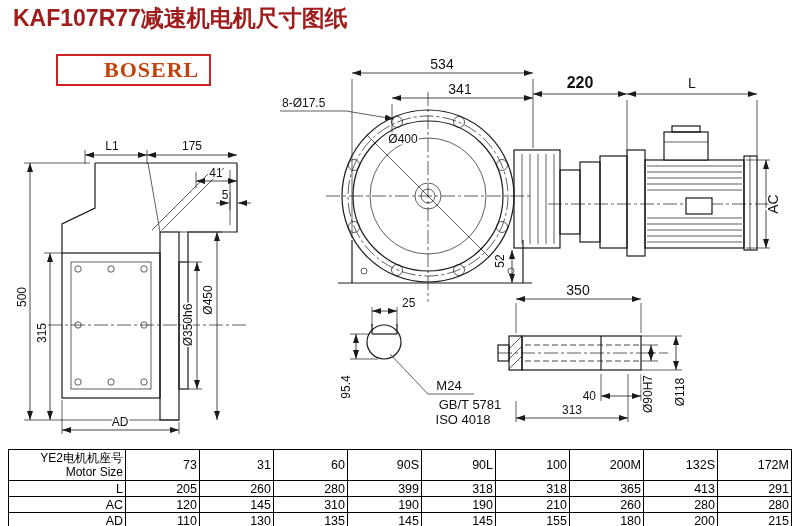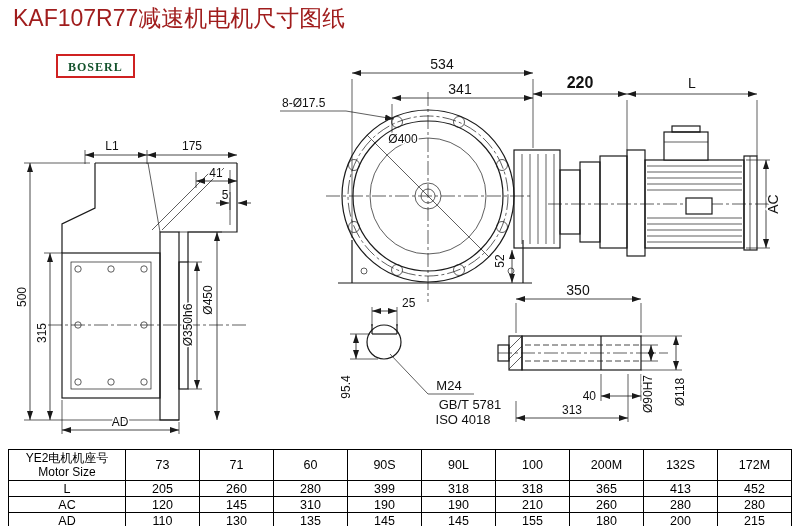--- a/index.html
+++ b/index.html
@@ -1,34 +1,34 @@
 <!DOCTYPE html>
 <html><head>
 <meta charset="utf-8">
 <style>
   html,body{margin:0;padding:0;background:#fff;}
   .page{position:relative;width:800px;height:526px;background:#fff;overflow:hidden;
         font-family:"Liberation Sans",sans-serif;}
-  .title{position:absolute;left:13px;top:3px;font-size:23px;font-weight:normal;color:#a01d1d;}
+  .title{position:absolute;left:13px;top:3px;font-size:23px;font-weight:bold;color:#a01d1d;}
   .logo-box{position:absolute;left:56px;top:54px;border:2px solid #cf2121;padding:1px 10px;background:#fff;}
-  .logo-text{font-family:"Liberation Serif",serif;font-weight:bold;font-size:12px;color:#14532d;letter-spacing:1px;}
+  .logo-text{font-family:"Liberation Serif",serif;font-weight:bold;font-size:22px;color:#c2410c;letter-spacing:1px;margin-left:36px;}
   svg text{font-family:"Liberation Sans",sans-serif;font-size:12px;fill:#111;
            paint-order:stroke;stroke:#fff;stroke-width:3px;}
   .s {stroke:#1a1a1a;stroke-width:1.2;fill:none;}
   .sf{stroke:#1a1a1a;stroke-width:1.2;fill:#fff;}
   .t {stroke:#1a1a1a;stroke-width:0.7;fill:none;}
   .cl{stroke:#1a1a1a;stroke-width:0.7;stroke-dasharray:14 3 3 3;fill:none;}
   .dl{stroke:#1a1a1a;stroke-width:0.8;fill:none;}
   .hid{stroke:#1a1a1a;stroke-width:0.8;stroke-dasharray:6 3;fill:none;}
   .big{font-size:16px;font-weight:bold;}
   .med{font-size:14px;}
   .lab{font-size:13px;}
   table.dims{position:absolute;left:8px;top:449px;width:784px;border-collapse:collapse;
              table-layout:fixed;font-size:12.5px;color:#000;}
-  table.dims td,table.dims th{border:1px solid #000;text-align:center;padding:0 2px;height:15px;
+  table.dims td,table.dims th{border:1px solid #000;text-align:right;padding:0 2px;height:15px;
              font-weight:normal;white-space:nowrap;overflow:hidden;}
   table.dims th.first{width:112px;}
   table.dims tr.hdr td,table.dims tr.hdr th{height:30px;}
   .hcell div{line-height:14px;font-size:12px;}
 </style>
 </head>
 <body>
 
 <div class="page">
 
@@ -250,40 +250,40 @@
   </div>
 
   <table class="dims">
     <tbody>
         <tr class="hdr">
       <th class="first hcell">
         <div>YE2电机机座号</div>
         <div>Motor Size</div>
       </th>
       <td>73</td>
-      <td>71</td>
+      <td>31</td>
       <td>60</td>
       <td>90S</td>
       <td>90L</td>
       <td>100</td>
       <td>200M</td>
       <td>132S</td>
       <td>172M</td>
     </tr>
     <tr>
       <th>L</th>
       <td>205</td>
       <td>260</td>
       <td>280</td>
       <td>399</td>
       <td>318</td>
       <td>318</td>
       <td>365</td>
       <td>413</td>
-      <td>452</td>
+      <td>291</td>
     </tr>
     <tr>
       <th>AC</th>
       <td>120</td>
       <td>145</td>
       <td>310</td>
       <td>190</td>
       <td>190</td>
       <td>210</td>
       <td>260</td>

